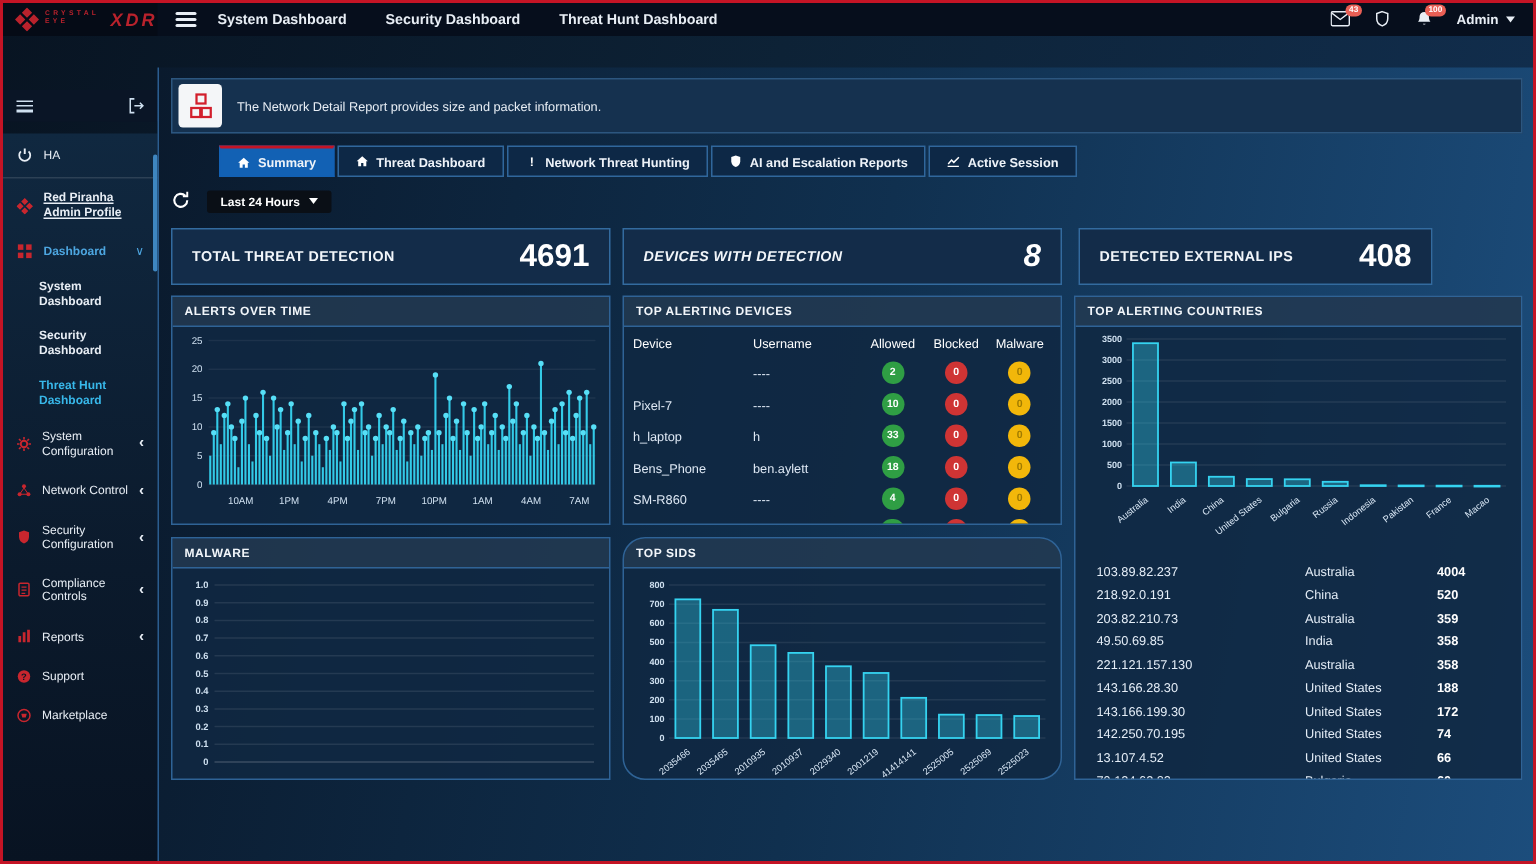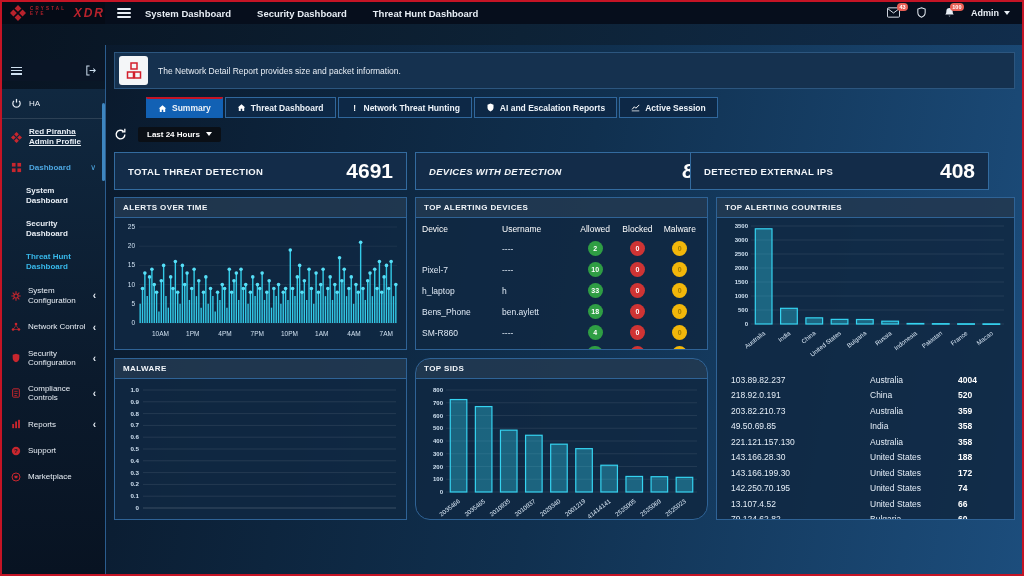--- a/index.html
+++ b/index.html
@@ -380,21 +380,21 @@
     </div>
 
     <div class="statcard" style="left:8px; width:293px;">
       <span class="stat-label">TOTAL THREAT DETECTION</span>
       <span class="stat-value">4691</span>
     </div>
     <div class="statcard" style="left:309px; width:293px;font-style:italic;">
       <span class="stat-label">DEVICES WITH DETECTION</span>
       <span class="stat-value">8</span>
     </div>
-    <div class="statcard" style="left:584px; width:299px;">
+    <div class="statcard" style="left:613px; width:236px;">
       <span class="stat-label">DETECTED EXTERNAL IPS</span>
       <span class="stat-value">408</span>
     </div>
 
     <section class="panel" style="left:8px; top:152px; width:293px; height:153px;">
       <div class="panel-h">ALERTS OVER TIME</div>
       <div class="panel-b"><svg id="cAlerts" width="283" height="126">
             <line x1="20" y1="102" x2="278" y2="102" stroke="rgba(255,255,255,.06)"></line>
             <text x="16" y="104" font-size="6.5" fill="#cfe0f0" text-anchor="end">0</text>
             <line x1="20" y1="82.8" x2="278" y2="82.8" stroke="rgba(255,255,255,.06)"></line>

